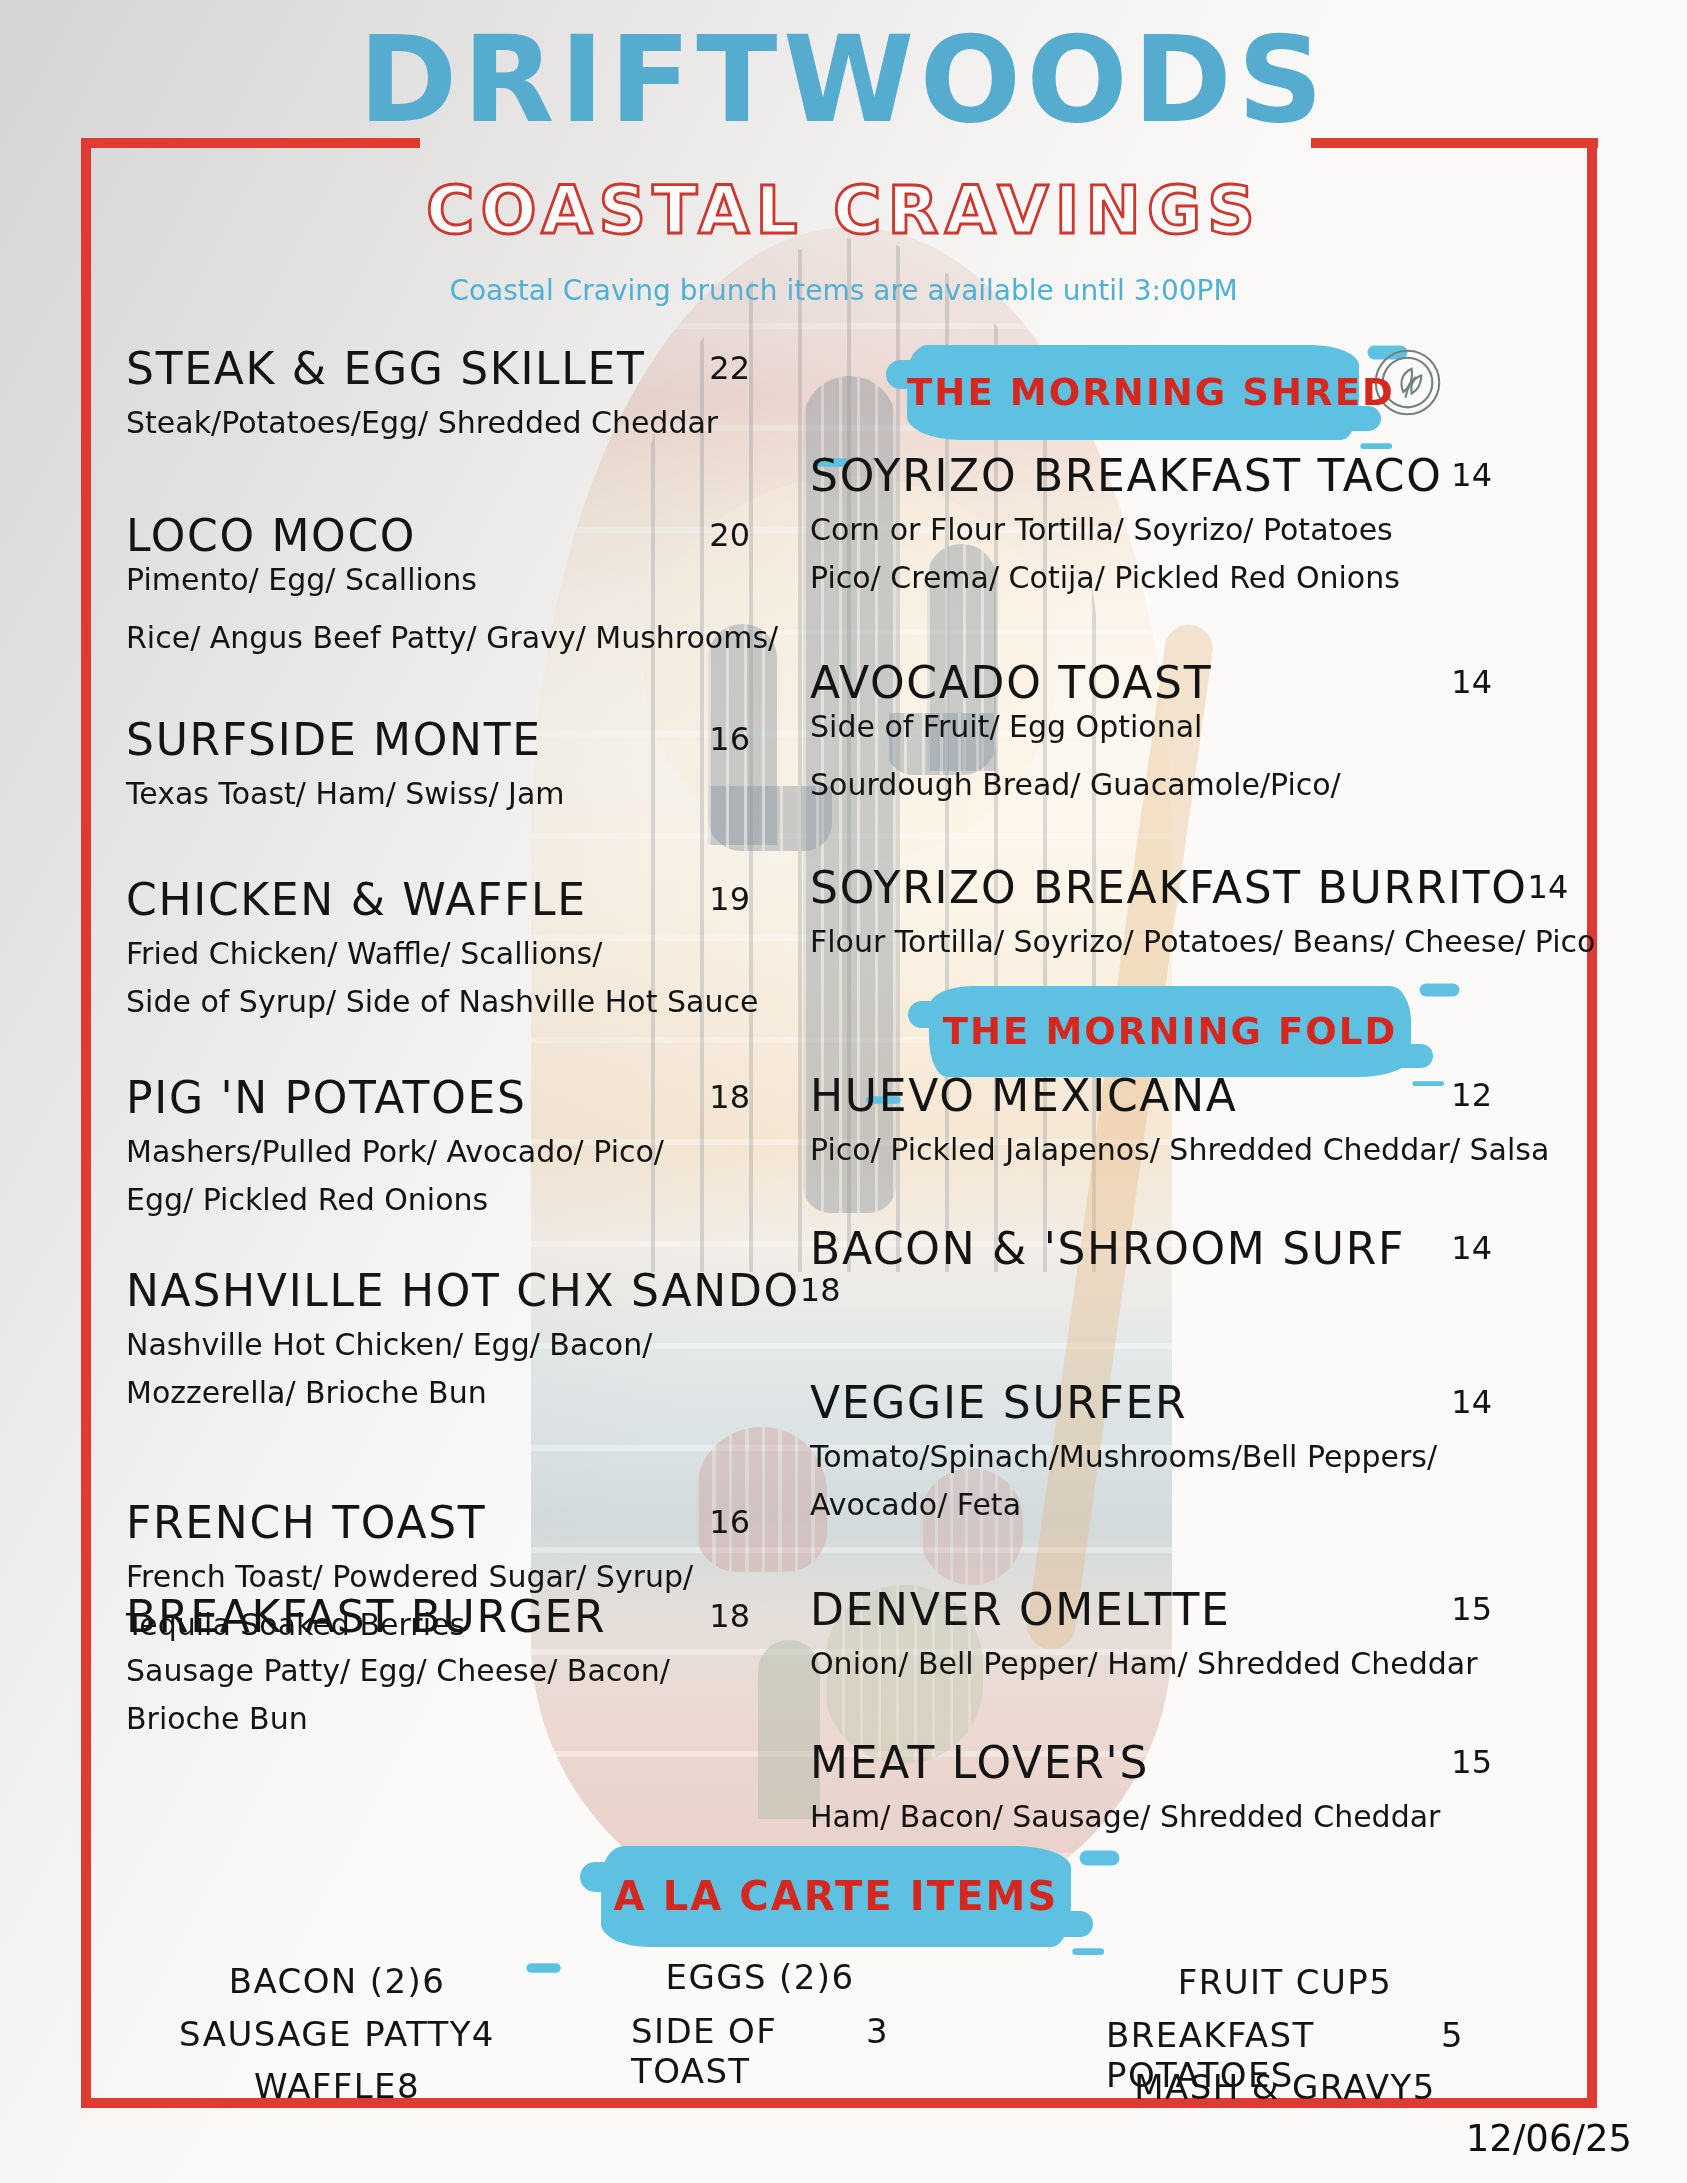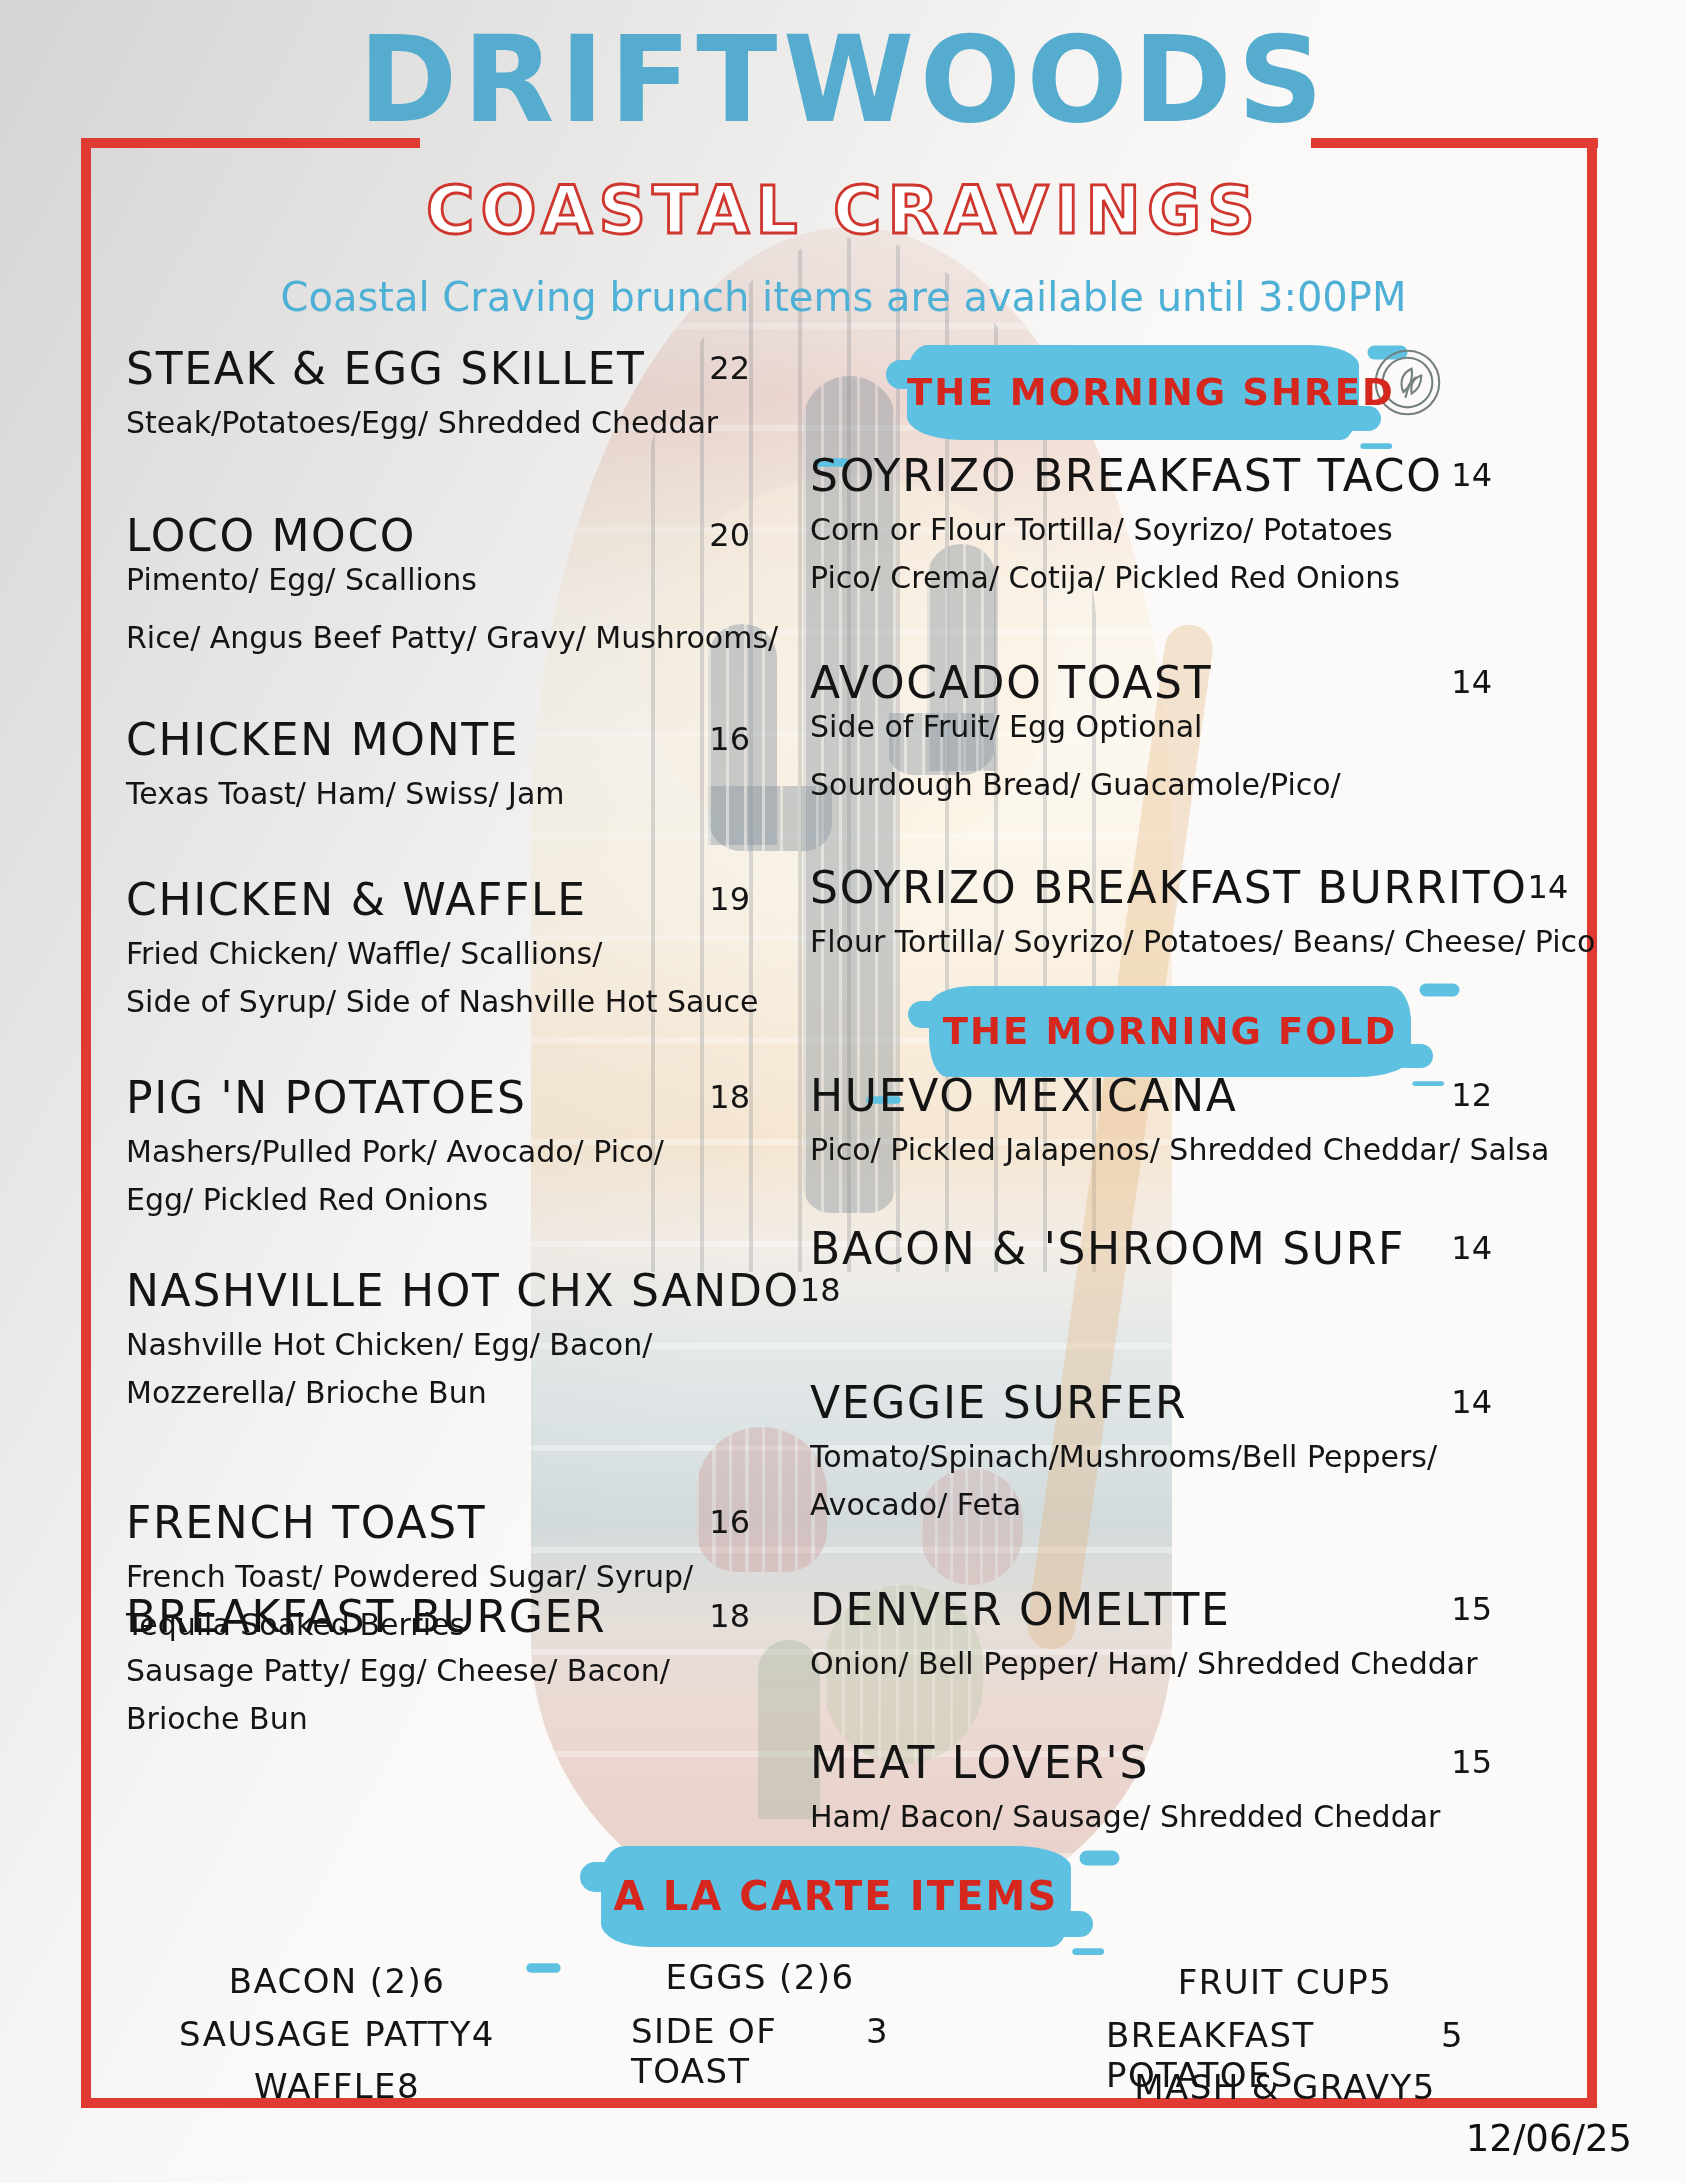--- a/index.html
+++ b/index.html
@@ -46,21 +46,21 @@
   .shade{position:absolute;inset:0;
     background:linear-gradient(118deg,rgba(125,125,130,.30) 0%,rgba(125,125,130,.16) 22%,
       rgba(125,125,130,.05) 38%,transparent 50%);}
   
   .bar{position:absolute;background:#df3b33;}
   
   .title{position:absolute;left:0;right:0;top:18px;text-align:center;font-size:119px;font-weight:800;
     color:#55accf;letter-spacing:5.5px;line-height:1.05;}
   .coastal{position:absolute;left:0;right:0;top:172px;text-align:center;font-size:66px;font-weight:800;
     letter-spacing:6.2px;color:#ffffff;-webkit-text-stroke:2.8px #cf362e;text-shadow:0 0 0.7px #cf362e;}
-  .note{position:absolute;left:0;right:0;top:274px;text-align:center;font-size:40px;color:#4fb0d6;}
+  .note{position:absolute;left:0;right:0;top:274px;text-align:center;font-size:28px;color:#4fb0d6;}
   
   .item{position:absolute;color:#141414;}
   .col-l{left:126px;width:624px;}
   .col-r{left:810px;width:682px;}
   .row{display:flex;justify-content:space-between;align-items:flex-start;}
   .nm{font-size:44px;letter-spacing:1.7px;line-height:41px;white-space:nowrap;text-align:right;}
   .pr{font-size:32px;line-height:41px;}
   .ds{font-size:30px;line-height:48px;white-space:nowrap;}
   .ds.first{margin-top:9.6px;}
   
@@ -130,21 +130,21 @@
   <div class="item col-l" style="top:515px">
     <div class="row">
         <span class="nm">LOCO MOCO</span>
         <span class="pr">20</span>
       </div>
     <div class="ds">Pimento/ Egg/ Scallions</div>
     <div class="ds first">Rice/ Angus Beef Patty/ Gravy/ Mushrooms/</div>
   </div>
   <div class="item col-l" style="top:719px">
     <div class="row">
-        <span class="nm">CHICKEN MONTE</span>
+        <span class="nm">SURFSIDE MONTE</span>
         <span class="pr">16</span>
       </div>
     <div class="ds first">Texas Toast/ Ham/ Swiss/ Jam</div>
   </div>
   <div class="item col-l" style="top:879px">
     <div class="row">
         <span class="nm">CHICKEN &amp; WAFFLE</span>
         <span class="pr">19</span>
       </div>
     <div class="ds first">Fried Chicken/ Waffle/ Scallions/</div>

